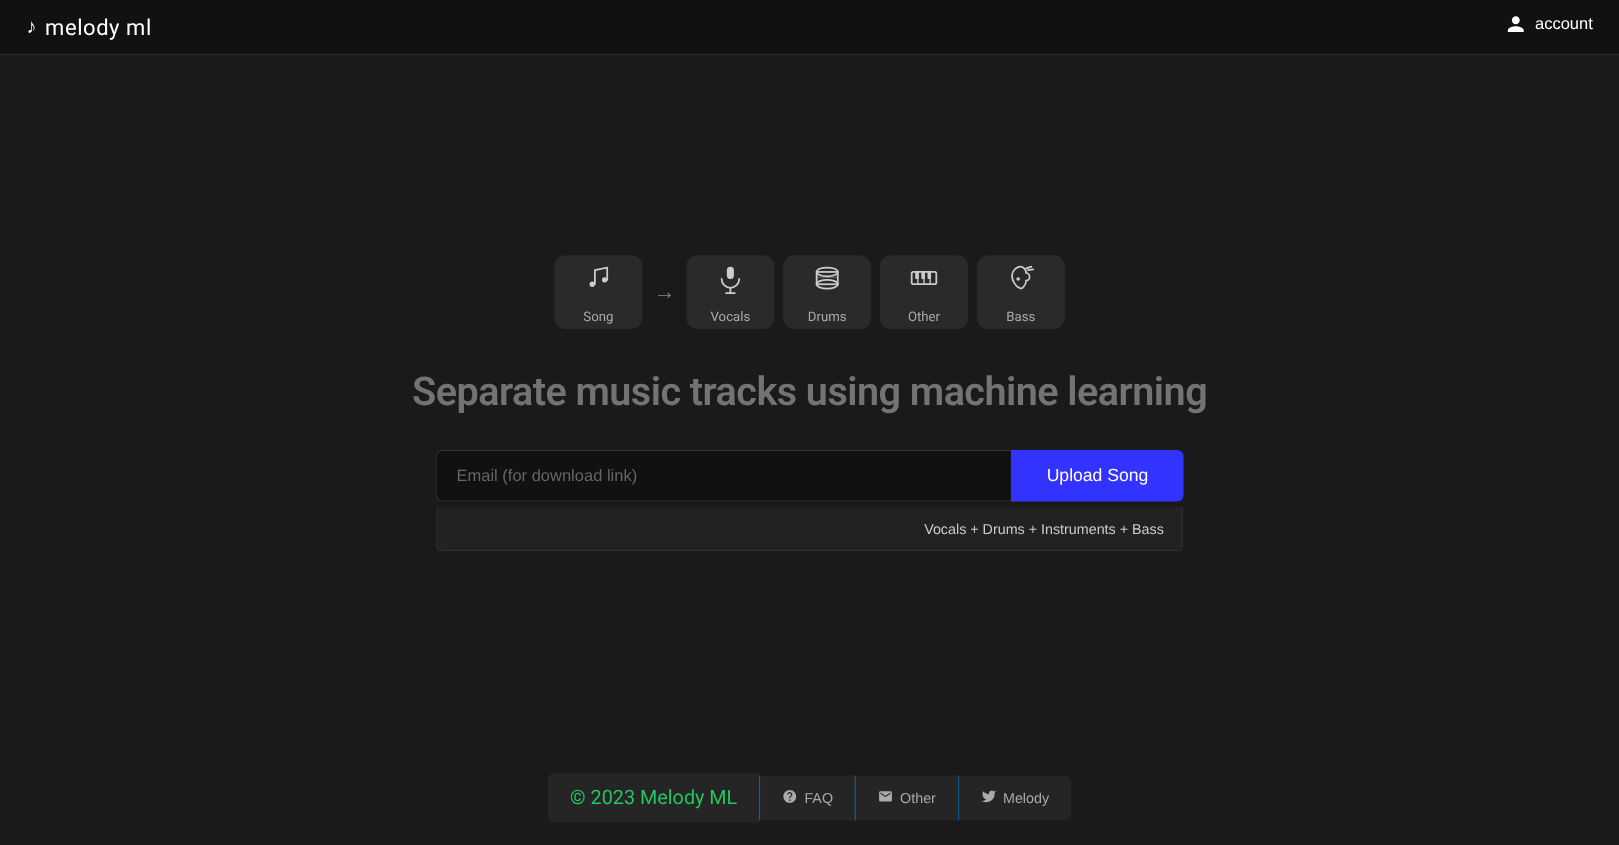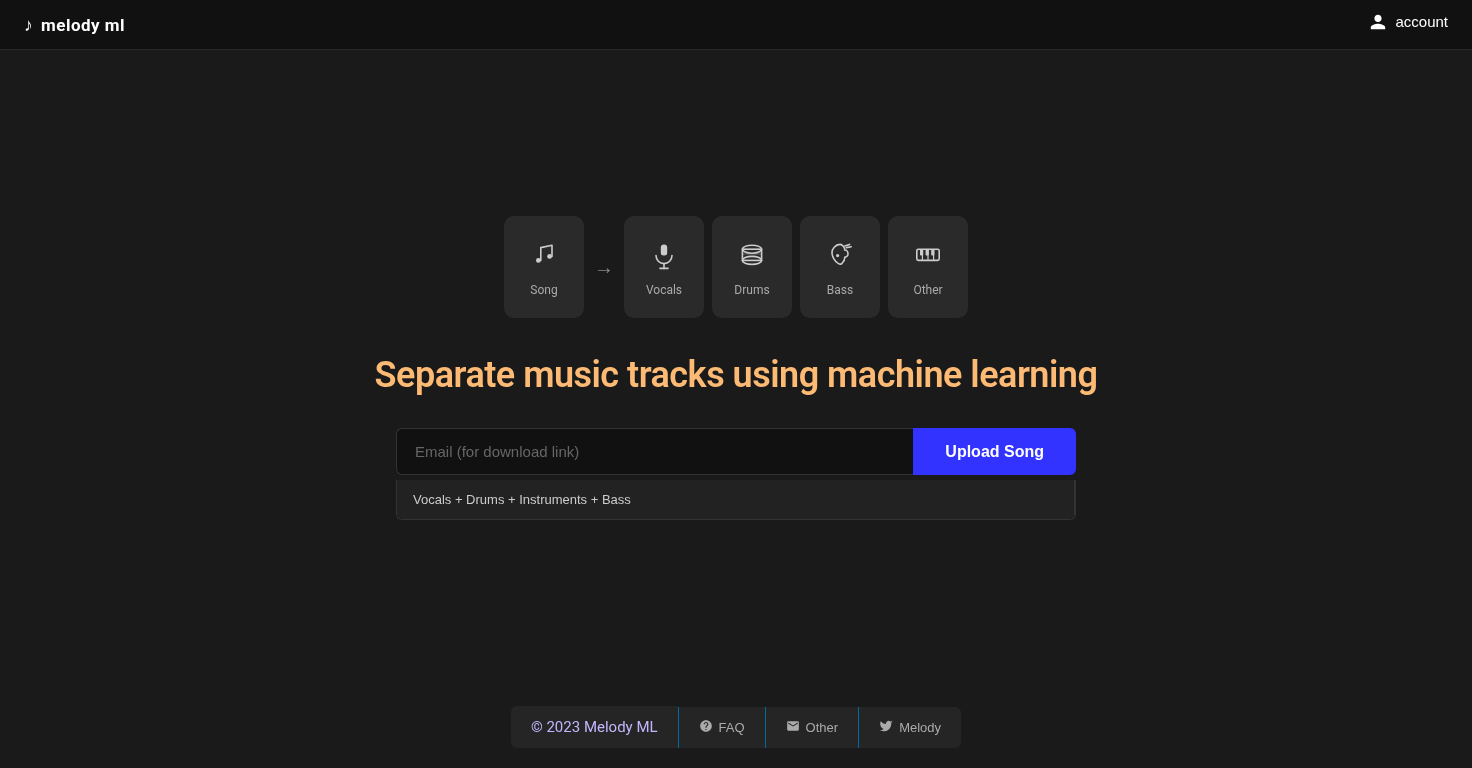--- a/index.html
+++ b/index.html
@@ -36,22 +36,22 @@
       cursor: pointer;
       text-decoration: none;
       color: #ffffff;
     }
 
     .logo-icon {
       font-size: 18px;
     }
 
     .logo-text {
-      font-size: 17px;
-      font-weight: 700;
+      font-size: 20px;
+      font-weight: 400;
       letter-spacing: 0.5px;
     }
 
     .account-btn {
       display: flex;
       align-items: flex-start;
       gap: 8px;
       background: none;
       border: none;
       color: #ffffff;
@@ -78,21 +78,21 @@
       display: flex;
       align-items: center;
       gap: 0;
       margin-bottom: 36px;
     }
 
     .track-card {
       background-color: #2a2a2a;
       border-radius: 10px;
       width: 80px;
-      height: 102px;
+      height: 67px;
       display: flex;
       flex-direction: column;
       align-items: center;
       justify-content: center;
       gap: 6px;
       margin: 0 4px;
     }
 
     .track-card-icon {
       font-size: 28px;
@@ -107,21 +107,21 @@
     .arrow {
       color: #888888;
       font-size: 20px;
       margin: 0 6px;
     }
 
     
     .headline {
       font-size: 36px;
       font-weight: 600;
-      color: #fdba74;
+      color: #737373;
       text-align: center;
       margin-bottom: 32px;
       letter-spacing: -0.5px;
     }
 
     
     .input-row {
       display: flex;
       width: 680px;
       margin-bottom: 5px;
@@ -143,40 +143,40 @@
       color: #666666;
     }
 
     .upload-btn {
       background-color: #3333ff;
       border: none;
       border-radius: 0 6px 6px 0;
       padding: 14px 32px;
       color: #ffffff;
       font-size: 16px;
-      font-weight: 700;
+      font-weight: 400;
       cursor: pointer;
       white-space: nowrap;
     }
 
     
     .tabs {
       display: flex;
       width: 680px;
       margin-top: 0;
       border-radius: 0 0 6px 6px;
       overflow: hidden;
       border: 1px solid #333333;
       border-top: none;
     }
 
     .tab {
       flex: 1;
       padding: 12px 16px;
-      text-align: left;
+      text-align: right;
       font-size: 13px;
       cursor: pointer;
       background-color: #1e1e1e;
       color: #888888;
       border: none;
     }
 
     .tab.active {
       background-color: #222222;
       color: #cccccc;
@@ -191,22 +191,22 @@
       display: flex;
       align-items: center;
       justify-content: center;
       gap: 0;
       padding: 20px;
       background-color: #1a1a1a;
     }
 
     .footer-copyright {
       background-color: #252525;
-      color: #c4b5fd;
-      font-size: 15px;
+      color: #22c55e;
+      font-size: 18px;
       padding: 12px 20px;
       border-radius: 6px 0 0 6px;
     }
 
     .footer-btn {
       display: flex;
       align-items: center;
       gap: 6px;
       background-color: #252525;
       border: none;
@@ -287,43 +287,43 @@
           <ellipse cx="20" cy="28" rx="12" ry="5" stroke="#cccccc" stroke-width="2"></ellipse>
           <line x1="8" y1="20" x2="32" y2="20" stroke="#cccccc" stroke-width="1" opacity="0.5"></line>
         </svg>
       </span>
       <span class="track-card-label">Drums</span>
     </div>
 
     <div class="track-card">
       <span class="track-card-icon">
         <svg class="icon-svg" viewBox="0 0 40 40" fill="none" xmlns="http://www.w3.org/2000/svg">
-          <path d="M20 8 C14 8 10 14 10 18 C10 24 14 30 18 32 C20 33 22 33 23 31 C25 29 26 26 26 24 C28 24 30 22 30 20 C30 17 28 15 26 15 C26 12 23 8 20 8Z" stroke="#cccccc" stroke-width="2" fill="none"></path>
-          <circle cx="17" cy="22" r="2" fill="#cccccc"></circle>
-          <line x1="26" y1="10" x2="32" y2="8" stroke="#cccccc" stroke-width="2" stroke-linecap="round"></line>
-          <line x1="28" y1="12" x2="34" y2="11" stroke="#cccccc" stroke-width="2" stroke-linecap="round"></line>
-        </svg>
-      </span>
-      <span class="track-card-label">Bass</span>
-    </div>
-
-    <div class="track-card">
-      <span class="track-card-icon">
-        <svg class="icon-svg" viewBox="0 0 40 40" fill="none" xmlns="http://www.w3.org/2000/svg">
 
           <rect x="6" y="14" width="28" height="14" rx="2" stroke="#cccccc" stroke-width="2" fill="none"></rect>
           <line x1="13" y1="14" x2="13" y2="28" stroke="#cccccc" stroke-width="1.5"></line>
           <line x1="20" y1="14" x2="20" y2="28" stroke="#cccccc" stroke-width="1.5"></line>
           <line x1="27" y1="14" x2="27" y2="28" stroke="#cccccc" stroke-width="1.5"></line>
           <rect x="10" y="14" width="4" height="8" rx="1" fill="#cccccc"></rect>
           <rect x="17" y="14" width="4" height="8" rx="1" fill="#cccccc"></rect>
           <rect x="24" y="14" width="4" height="8" rx="1" fill="#cccccc"></rect>
         </svg>
       </span>
       <span class="track-card-label">Other</span>
+    </div>
+
+    <div class="track-card">
+      <span class="track-card-icon">
+        <svg class="icon-svg" viewBox="0 0 40 40" fill="none" xmlns="http://www.w3.org/2000/svg">
+          <path d="M20 8 C14 8 10 14 10 18 C10 24 14 30 18 32 C20 33 22 33 23 31 C25 29 26 26 26 24 C28 24 30 22 30 20 C30 17 28 15 26 15 C26 12 23 8 20 8Z" stroke="#cccccc" stroke-width="2" fill="none"></path>
+          <circle cx="17" cy="22" r="2" fill="#cccccc"></circle>
+          <line x1="26" y1="10" x2="32" y2="8" stroke="#cccccc" stroke-width="2" stroke-linecap="round"></line>
+          <line x1="28" y1="12" x2="34" y2="11" stroke="#cccccc" stroke-width="2" stroke-linecap="round"></line>
+        </svg>
+      </span>
+      <span class="track-card-label">Bass</span>
     </div>
 
   </div>
 
   <h1 class="headline">Separate music tracks using machine learning</h1>
 
   <div class="input-row">
     <input class="email-input" type="email" placeholder="Email (for download link)" style="">
     <button class="upload-btn">Upload Song</button>
   </div>

